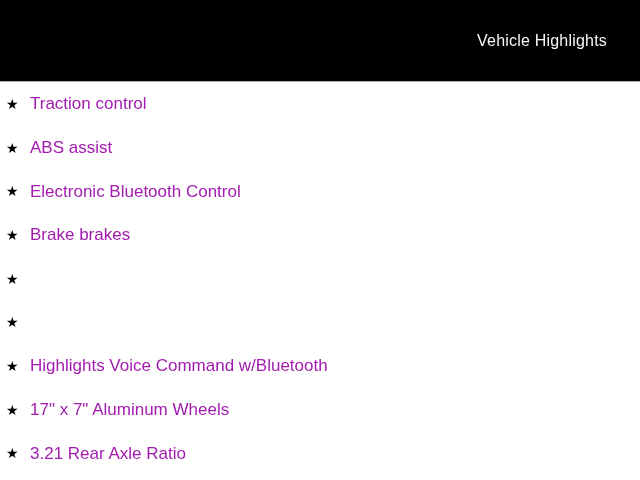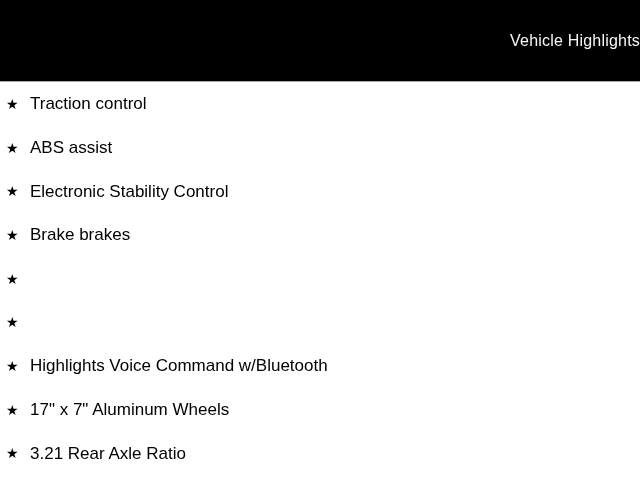--- a/index.html
+++ b/index.html
@@ -14,20 +14,21 @@
     overflow: hidden;
   }
   .header {
     box-sizing: border-box;
     width: 640px;
     height: 82px;
     background: #000000;
     display: flex;
     align-items: center;
     justify-content: flex-end;
+    padding-right: 33px;
     border-bottom: 1px solid #a8a8a8;
   }
   .header-title {
     color: #f7f7f7;
     font-size: 16px;
     letter-spacing: 0.2px;
   }
   .list {
     box-sizing: border-box;
     width: 640px;
@@ -42,21 +43,21 @@
   .star {
     width: 24px;
     flex: 0 0 24px;
     color: #000000;
     font-size: 14px;
     line-height: 1;
     display: inline-block;
     text-align: left;
   }
   .label {
-    color: #000000;
+    color: #a21caf;
     font-size: 17px;
     line-height: 1;
     white-space: nowrap;
   }
 </style>
 </head>
 <body>
 
 <div class="header">
   <span class="header-title">Vehicle Highlights</span>
@@ -69,21 +70,21 @@
       <span class="label">Traction control</span>
     </div>
 
     <div class="row">
       <span class="star">★</span>
       <span class="label">ABS assist</span>
     </div>
 
     <div class="row">
       <span class="star">★</span>
-      <span class="label">Electronic Stability Control</span>
+      <span class="label">Electronic Bluetooth Control</span>
     </div>
 
     <div class="row">
       <span class="star">★</span>
       <span class="label">Brake brakes</span>
     </div>
 
     <div class="row">
       <span class="star">★</span>
     </div>

